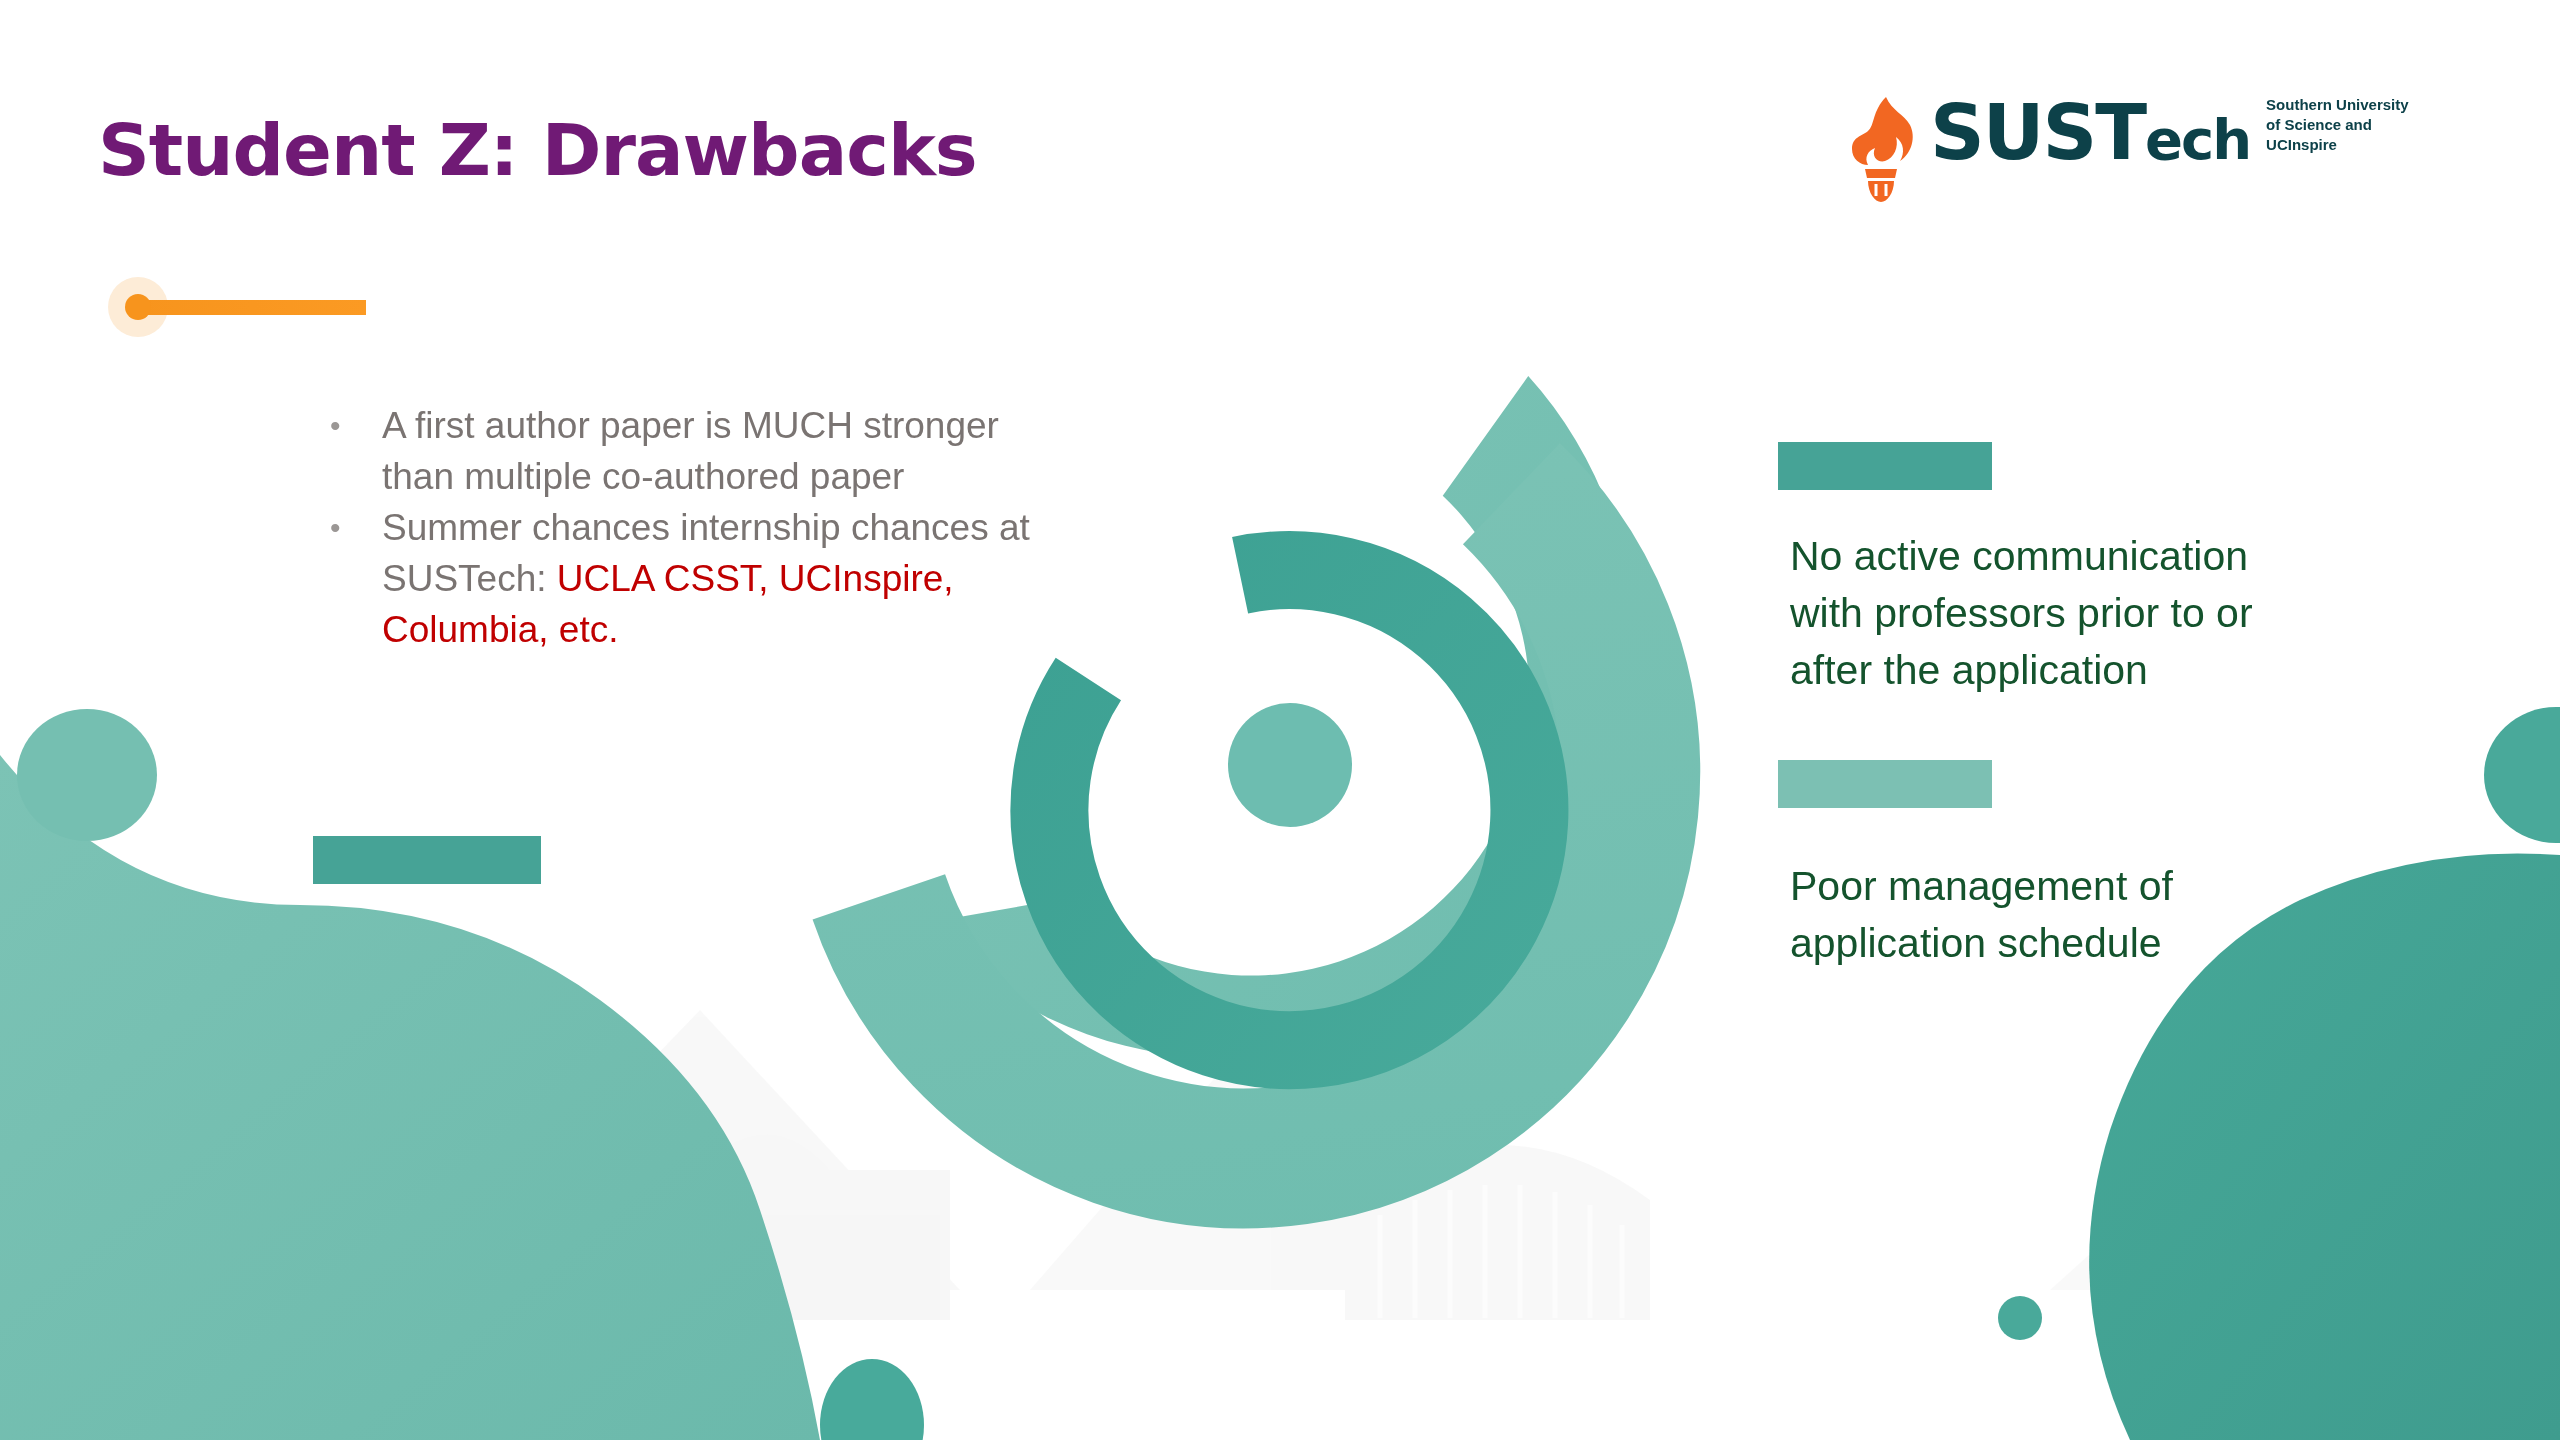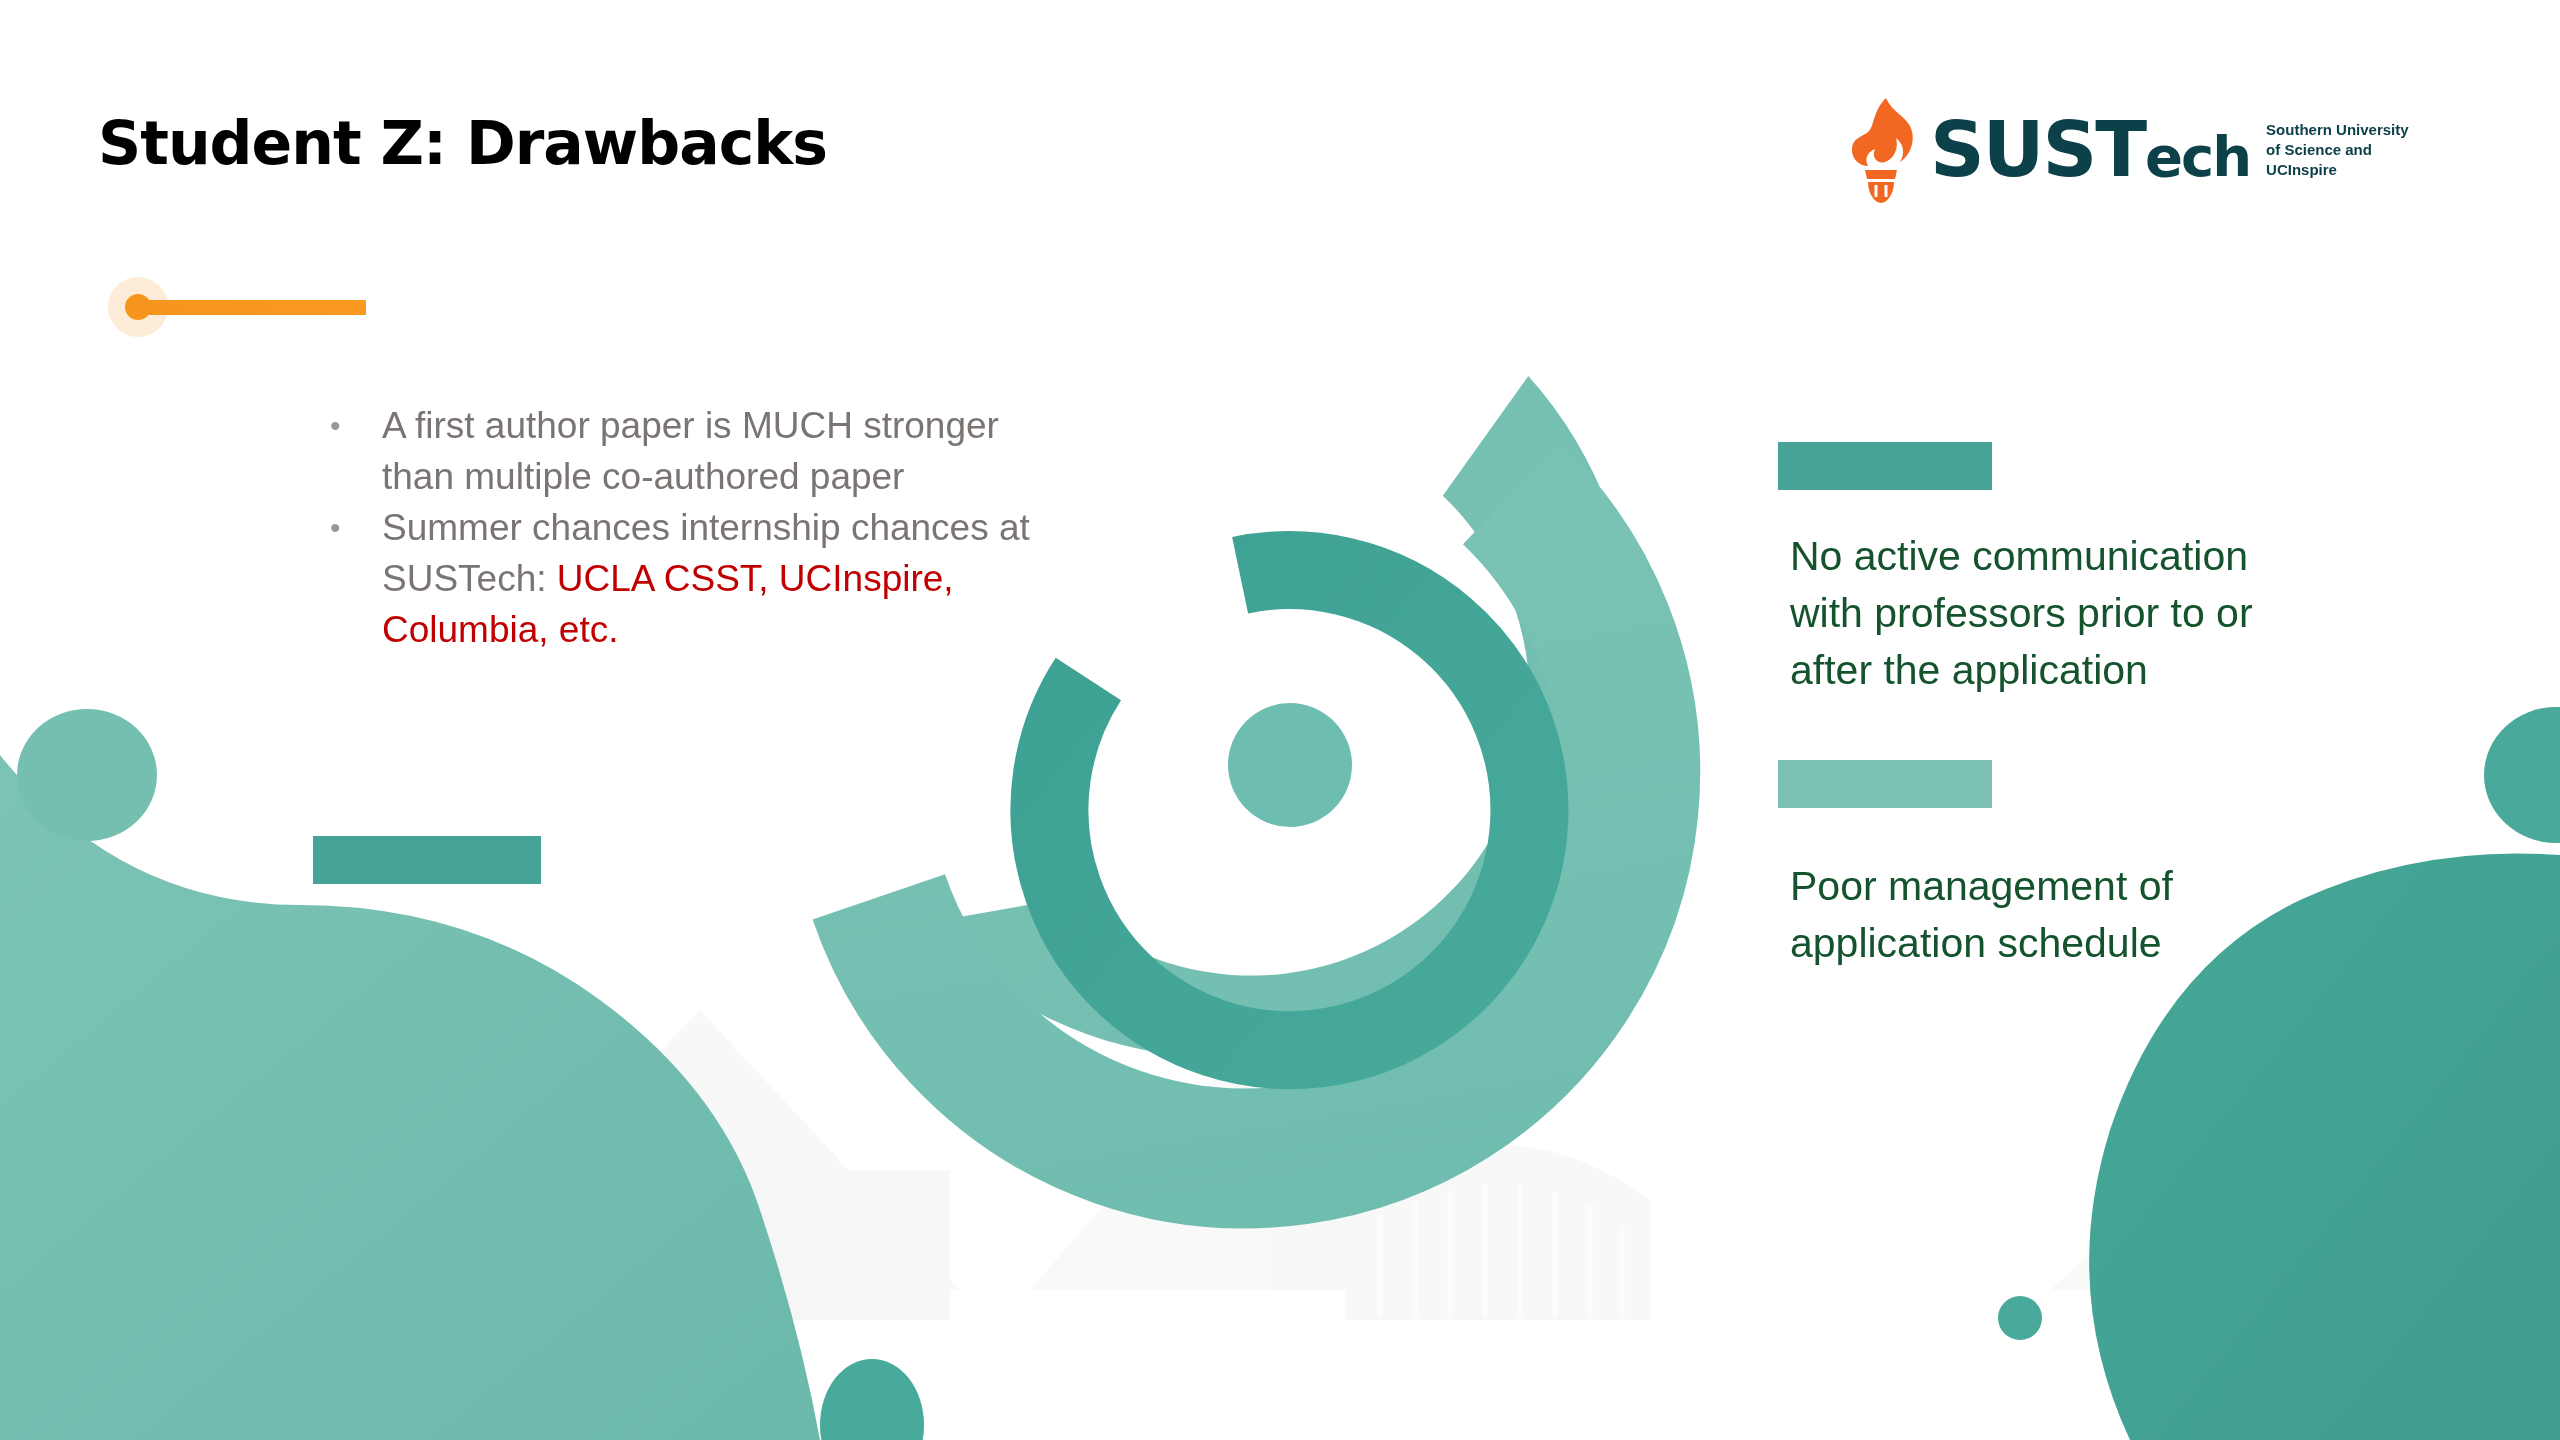--- a/index.html
+++ b/index.html
@@ -24,24 +24,24 @@
     left: 0; top: 0;
     width: 2560px; height: 1440px;
     pointer-events: none;
   }
 
   
   #title {
     position: absolute;
     left: 98px;
     top: 108px;
-    font-size: 60px;
+    font-size: 72px;
     font-weight: 700;
     letter-spacing: -1px;
-    color: #000000;
+    color: #701a75;
     font-family: "DejaVu Sans", sans-serif;
     white-space: nowrap;
   }
 
   
   #accent-rule {
     position: absolute;
     left: 108px;
     top: 277px;
     width: 280px;
@@ -67,21 +67,20 @@
     width: 228px; height: 15px;
     background: linear-gradient(90deg, #f7941d 0%, #fb9a23 100%);
   }
 
   
   #logo {
     position: absolute;
     left: 1842px;
     top: 95px;
     display: flex;
-    align-items: center;
     height: 110px;
   }
   #logo-flame { width: 78px; height: 108px; flex: 0 0 auto; }
   #logo-word {
     font-family: "DejaVu Sans", sans-serif;
     font-size: 76px;
     font-weight: 700;
     color: #0d4149;
     line-height: 1;
     margin-left: 10px;

